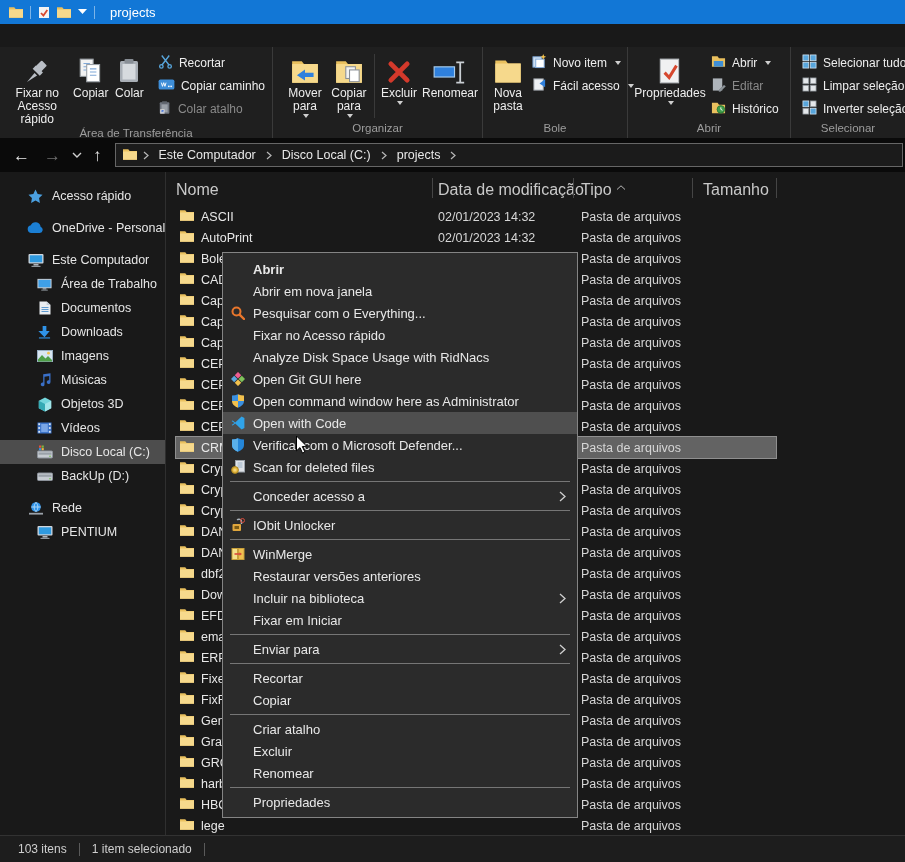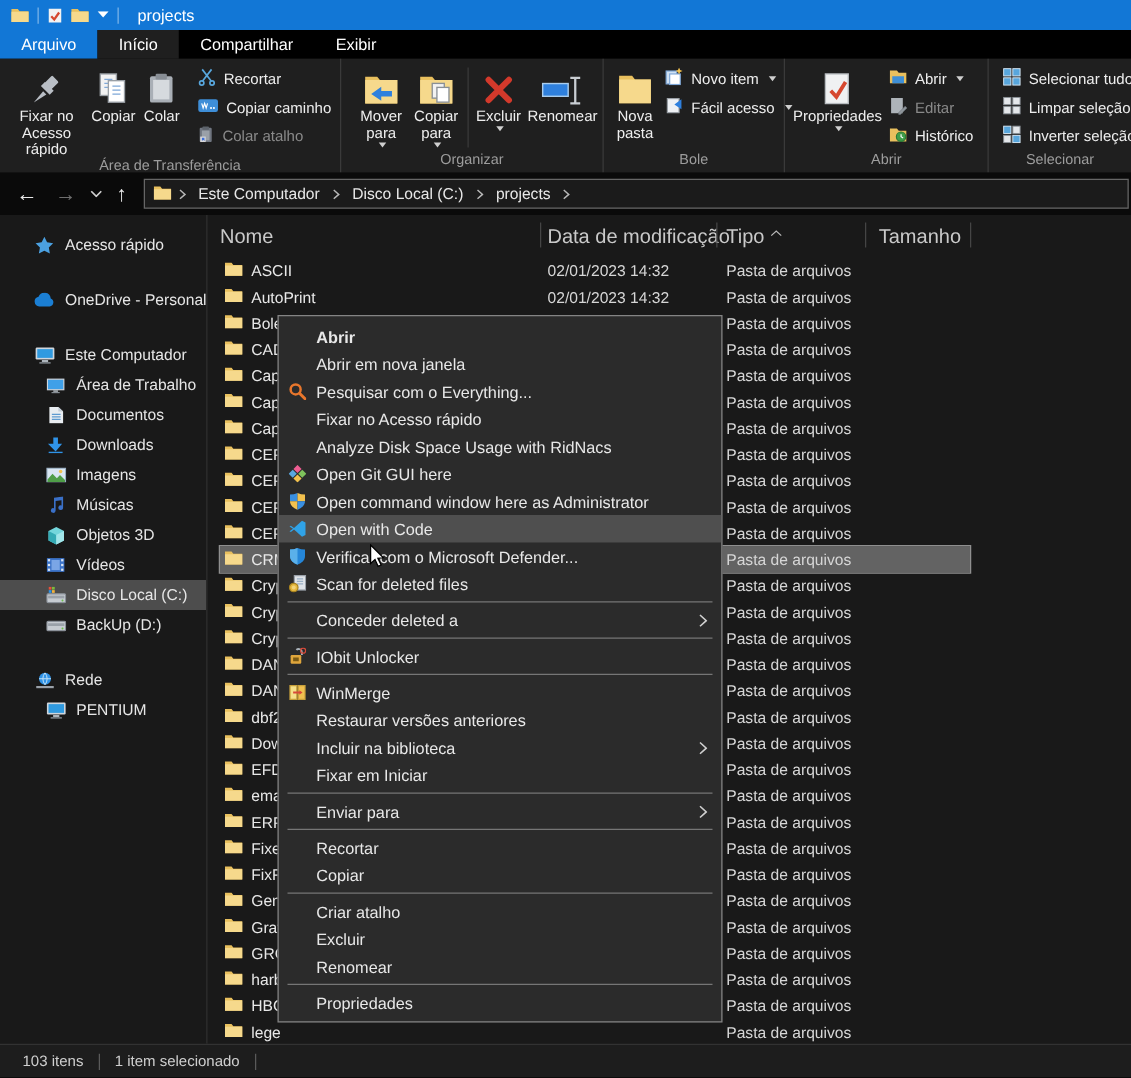--- a/index.html
+++ b/index.html
@@ -43,21 +43,21 @@
     display:flex;align-items:center;padding-left:7px;gap:4px}
   .crumb{display:flex;align-items:center;gap:4px}
   .crumbseg{color:#e8e8e8;font-size:12.5px;padding:0 4px}
   .chev{display:flex;align-items:center;padding:0 2px}
   
   .main{position:absolute;top:172px;left:0;right:0;bottom:27px;background:#191919}
   .vdiv{position:absolute;left:165px;top:0;bottom:0;width:1px;background:#2f2f2f}
   
   .sidebar{position:absolute;left:0;top:0;bottom:0;width:165px;padding-top:12px;overflow:hidden}
   .sbitem{height:24px;display:flex;align-items:center;gap:8px;font-size:12.5px;color:#e6e6e6;white-space:nowrap}
-  .sbitem.gap{margin-top:20px}
+  .sbitem.gap{margin-top:8px}
   .sbitem.lvl0{padding-left:27px}
   .sbitem.lvl1{padding-left:36px}
   .sbitem.selected{background:#4d4d4d}
   .sic{width:17px;height:16px;display:flex;align-items:center;justify-content:center;flex:none}
   .sic svg{display:block}
   
   .listheader{position:absolute;left:176px;top:4px;height:26px;width:729px;color:#c9c9c9;font-size:16px}
   .hcol{position:absolute;top:5px}
   .hsep{position:absolute;top:2px;width:1px;height:20px;background:#454545}
   .hcaret{position:absolute;top:0}
@@ -112,26 +112,20 @@
     </span>
     <span class="qbtn">
       <svg width="9" height="6" viewBox="0 0 9 6">
           <path d="M0 0h9L4.5 5z" fill="#fff"></path>
         </svg>
     </span>
     <span class="qsep"></span>
     <span class="wtitle">projects</span>
   </div>
 
-  <div class="tabrow">
-    <div class="tab file">Arquivo</div>
-    <div class="tab active">Início</div>
-    <div class="tab">Compartilhar</div>
-    <div class="tab">Exibir</div>
-  </div>
 
   <div class="ribbon">
 
     <div class="rgroup" style="width:272px">
       <div class="rcontent">
         <div class="bb" style="width:76px">
           <span class="icbox">
             <svg width="26" height="26" viewBox="0 0 26 26">
                 <g fill="#b9bec5">
                   <rect x="13.5" y="2.5" width="7.5" height="9.5" rx="1" transform="rotate(45 17 7)"></rect>
@@ -1015,21 +1009,21 @@
             <rect x="4.5" y=".5" width="9" height="11.5" fill="#dfe3e8" stroke="#9aa1a9"></rect>
             <path d="M6.5 3h5M6.5 5h5M6.5 7h5" stroke="#9ab0c4"></path>
             <circle cx="4" cy="10" r="3.4" fill="#e6b83e" stroke="#a8831f"></circle>
             <circle cx="4" cy="10" r="1.6" fill="#f2d479"></circle>
           </svg>
         </span>
         <span>Scan for deleted files</span>
       </div>
       <div class="msep"></div>
       <div class="mitem">
-        <span>Conceder deleted a</span>
+        <span>Conceder acesso a</span>
         <span class="msub"><svg width="7" height="11" viewBox="0 0 7 11">
             <path d="M1 1l5 4.5L1 10" stroke="#cfcfcf" fill="none" stroke-width="1.3"></path>
           </svg></span>
       </div>
       <div class="msep"></div>
       <div class="mitem">
         <span class="mico">
           <svg width="14" height="14" viewBox="0 0 14 14">
             <rect x="1.5" y="6" width="8.5" height="7" rx="1" fill="#e0a63c"></rect>
             <rect x="3.5" y="8" width="4.5" height="3" fill="#7a5a14"></rect>

